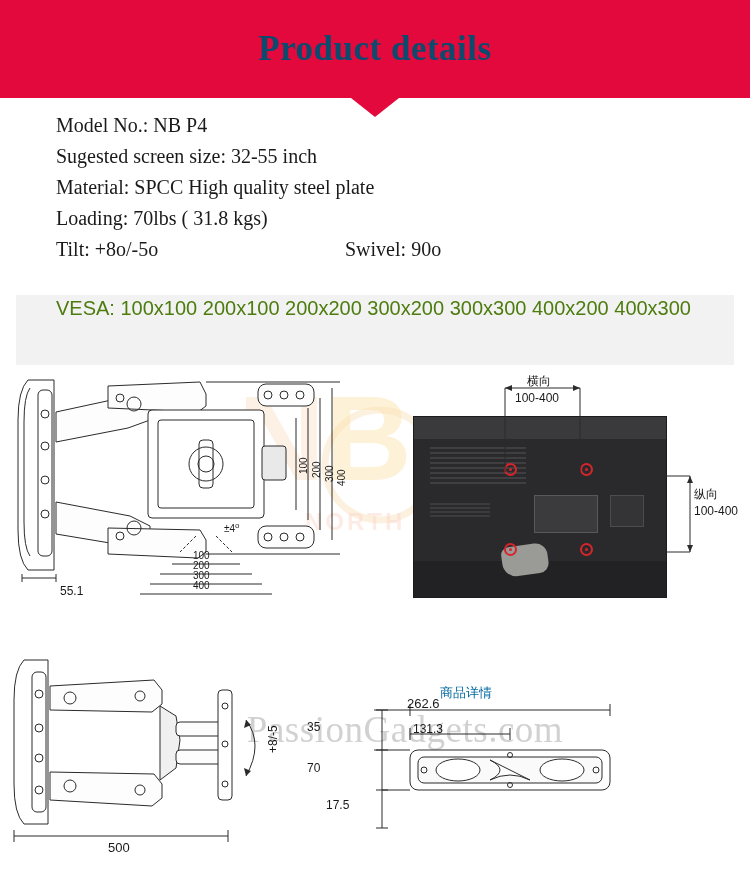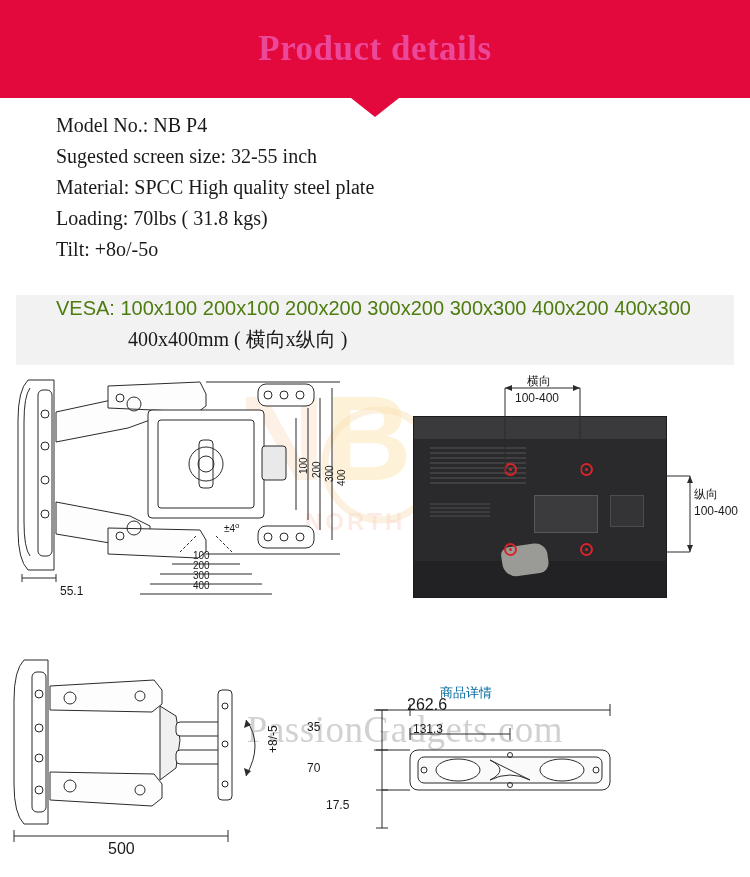--- a/index.html
+++ b/index.html
@@ -22,21 +22,21 @@
     height: 98px;
     background: #e3093c;
   }
   .header-title {
     position: absolute;
     top: 0; left: 0;
     width: 750px;
     height: 98px;
     line-height: 98px;
     text-align: center;
-    color: #ec4899;
+    color: #0c4a6e;
     font-family: "Liberation Serif", serif;
     font-weight: bold;
     font-size: 35px;
     letter-spacing: 0.5px;
   }
   .header-notch {
     position: absolute;
     top: 98px;
     left: 351px;
     width: 0; height: 0;
@@ -238,21 +238,21 @@
   }
   
   .lab {
     position: absolute;
     font-family: "Liberation Sans", sans-serif;
     color: #1a1a1a;
     white-space: nowrap;
   }
   .lab-sm { font-size: 10px; }
   .lab-md { font-size: 12px; }
-  .lab-lg { font-size: 16px; }
+  .lab-lg { font-size: 13px; }
   .rot90 {
     transform: rotate(-90deg);
     transform-origin: left top;
   }
   svg.dr {
     position: absolute;
     left: 0; top: 0;
   }
 </style>
 </head>
@@ -277,29 +277,32 @@
   </div>
   <div class="spec-line">
     <span>Loading:</span>
     <span>70lbs ( 31.8 kgs)</span>
   </div>
   <div class="spec-row-two">
     <span class="left">
       <span>Tilt:</span>
       <span>+8</span><span class="sup">o</span><span>/-5</span><span class="sup">o</span>
     </span>
+    <span class="right">
+      <span>Swivel:</span>
+      <span>90</span><span class="sup">o</span>
+    </span>
   </div>
 </div>
 
 <div class="vesa-block">
   <div class="vesa-line1">
     <span>VESA:</span>
     <span>100x100 200x100 200x200 300x200 300x300 400x200 400x300</span>
   </div>
-  <div class="vesa-line2">400x400mm ( 横向x纵向 )</div>
 </div>
 
 <div class="drawings">
 
   <div class="wm-logo">
     <svg width="330" height="180" viewBox="0 0 330 180">
       <text x="8" y="110" font-family="Liberation Sans, sans-serif" font-size="120" font-weight="bold" fill="#f6c8a0" opacity="0.55">N</text>
       <text x="95" y="110" font-family="Liberation Sans, sans-serif" font-size="120" font-weight="bold" fill="#f8cf6e" opacity="0.55">B</text>
       <circle cx="150" cy="95" r="55" fill="none" stroke="#f3c16f" stroke-width="7" opacity="0.45"></circle>
       <text x="75" y="160" font-family="Liberation Sans, sans-serif" font-size="24" font-weight="bold" fill="#f3b9a0" opacity="0.55" letter-spacing="3">NORTH BAYOU</text>

